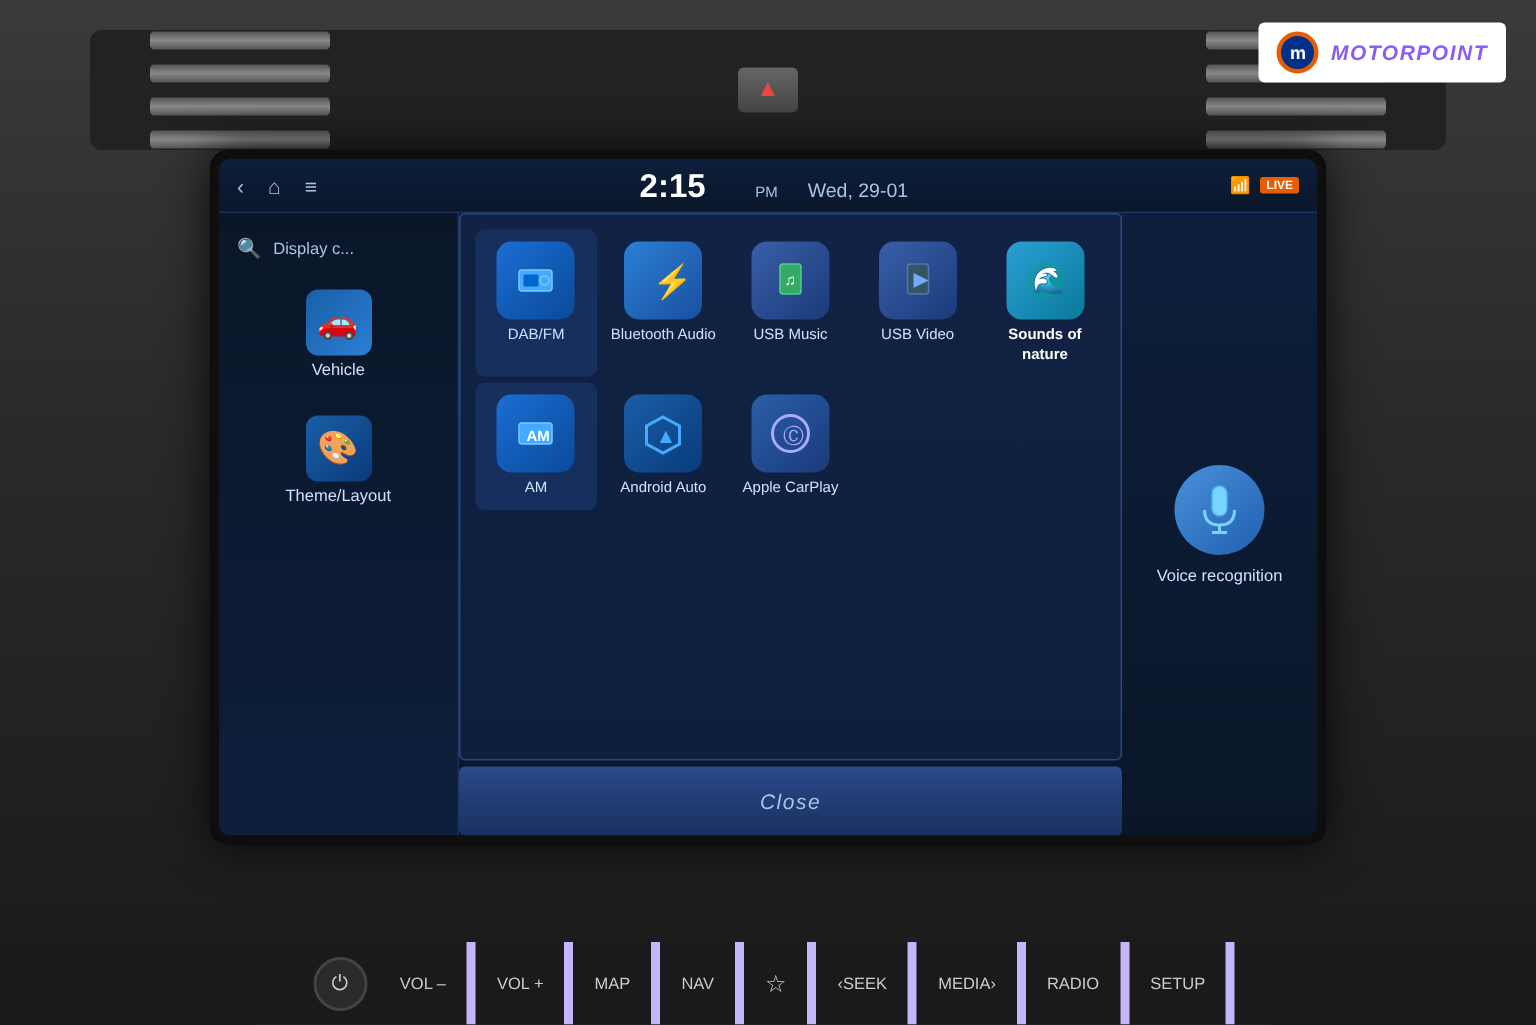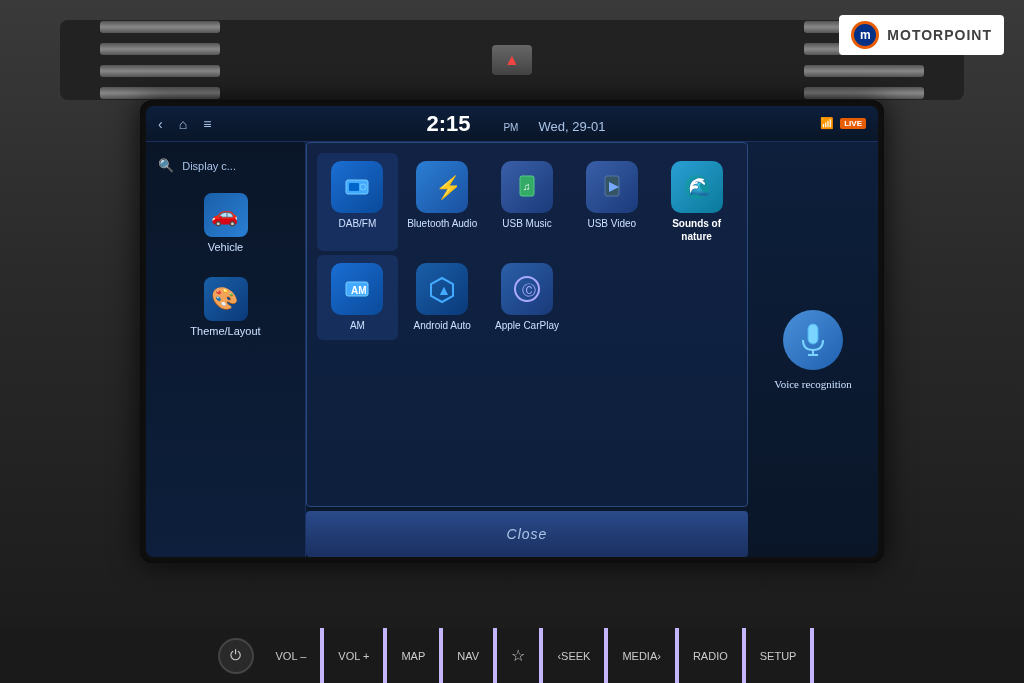--- a/index.html
+++ b/index.html
@@ -85,22 +85,23 @@
       align-items: center;
       justify-content: center;
       color: white;
       font-size: 12px;
       font-weight: bold;
     }
 
     .motorpoint-text {
       font-weight: 900;
       font-size: 14px;
-      color: #404040;
+      color: #8b5cf6;
       letter-spacing: 1px;
+      font-style: italic;
     }
 
     
     .screen-outer {
       position: absolute;
       top: 100px;
       left: 140px;
       right: 140px;
       bottom: 120px;
       background: #111;
@@ -277,21 +278,20 @@
       align-items: center;
       justify-content: center;
       font-size: 26px;
       color: #7ad4ff;
     }
 
     .voice-label {
       color: #cce0ff;
       font-size: 11px;
       text-align: right;
-      font-family: Liberation Serif, serif;
     }
 
     
     .media-popup {
       position: absolute;
       left: 0;
       right: 130px;
       top: 0;
       bottom: 50px;
       background: linear-gradient(180deg, #112244 0%, #0d1f3c 100%);
@@ -393,21 +393,21 @@
       padding: 0 14px;
       color: #ccc;
       font-size: 11px;
       cursor: pointer;
       display: flex;
       flex-direction: column;
       align-items: flex-end;
       gap: 2px;
       height: 55px;
       justify-content: center;
-      border-right: 4px solid #c4b5fd;
+      border-right: 6px solid #c4b5fd;
     }
 
     .ctrl-btn:first-child { border-left: 1px solid #333; }
 
     .power-btn {
       width: 36px;
       height: 36px;
       background: #2a2a2a;
       border-radius: 50%;
       border: 2px solid #444;

